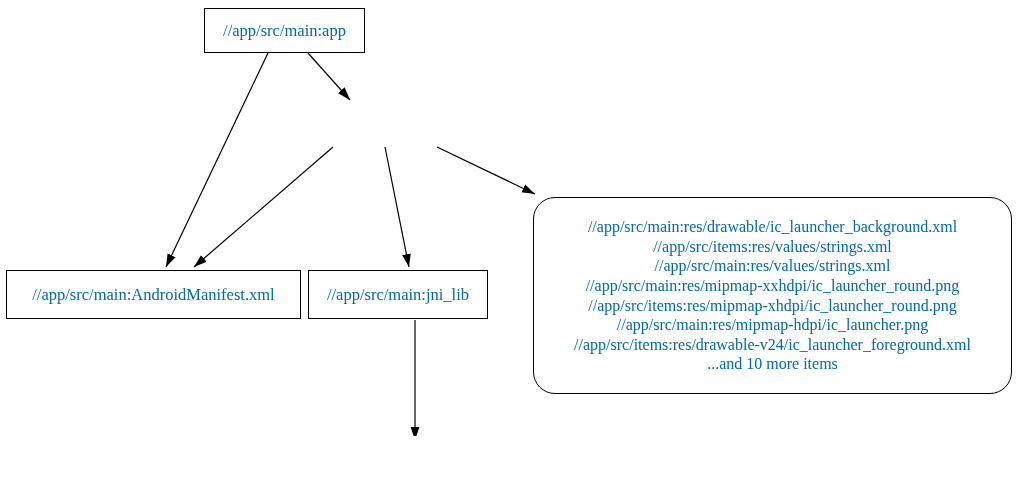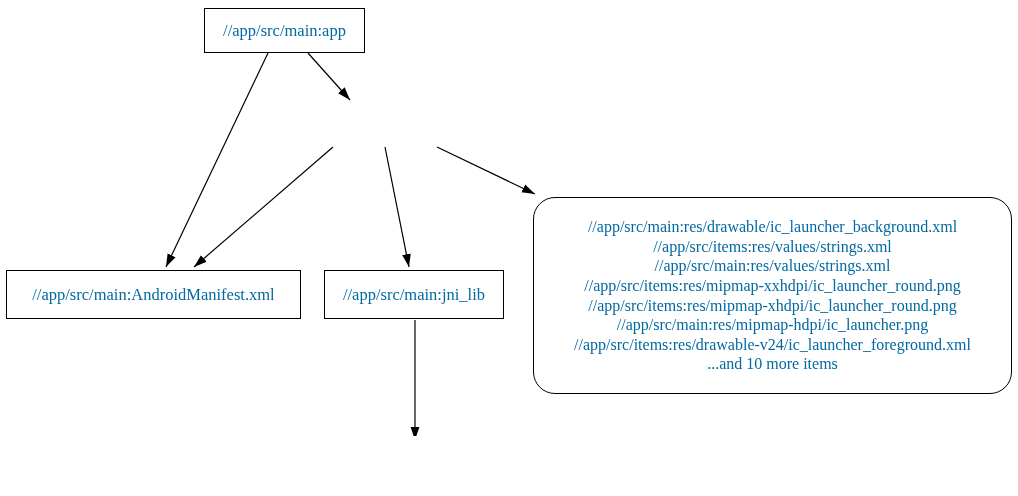--- a/index.html
+++ b/index.html
@@ -36,21 +36,21 @@
     align-items: center;
     justify-content: center;
     text-align: center;
     font-size: 16.5px;
     line-height: 1.2;
     white-space: nowrap;
   }
   .node-app     { left: 204px; top: 8px;   width: 161px; height: 45px; }
   .node-lib     { left: 302px; top: 103px; width: 155px; height: 44px; }
   .node-manifest{ left: 6px;   top: 270px; width: 295px; height: 49px; justify-content: center; }
-  .node-jni     { left: 324px; top: 270px; width: 180px; height: 49px; }
+  .node-jni     { left: 308px; top: 270px; width: 180px; height: 49px; }
   .node-native  { left: 282px; top: 443px; width: 269px; height: 47px; }
   .node-res {
     left: 533px; top: 197px; width: 479px; height: 197px;
     flex-direction: column;
     justify-content: center;
     font-size: 16px;
     border-radius: 22px;
   }
   .res-line {
     display: block;
@@ -87,21 +87,21 @@
   </div>
 
   <div class="node node-jni">
     <span>//app/src/main:jni_lib</span>
   </div>
 
   <div class="node node-res">
     <span class="res-line">//app/src/main:res/drawable/ic_launcher_background.xml</span>
     <span class="res-line">//app/src/items:res/values/strings.xml</span>
     <span class="res-line">//app/src/main:res/values/strings.xml</span>
-    <span class="res-line">//app/src/items:res/mipmap-xxhdpi/ic_launcher_round.png</span>
+    <span class="res-line">//app/src/main:res/mipmap-xxhdpi/ic_launcher_round.png</span>
     <span class="res-line">//app/src/items:res/mipmap-xhdpi/ic_launcher_round.png</span>
     <span class="res-line">//app/src/main:res/mipmap-hdpi/ic_launcher.png</span>
     <span class="res-line">//app/src/items:res/drawable-v24/ic_launcher_foreground.xml</span>
     <span class="res-line">...and 10 more items</span>
   </div>
 
 
 </div>
 
 </body></html>

